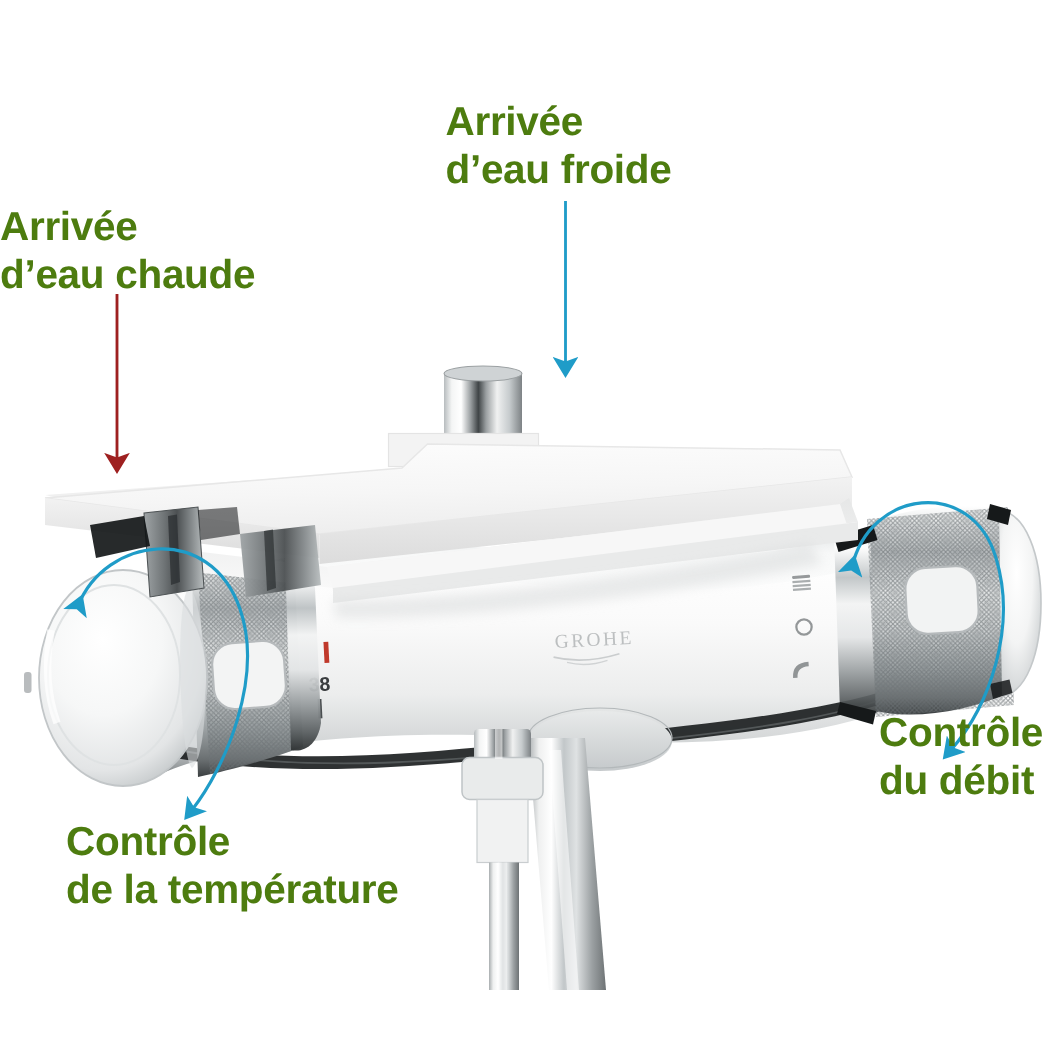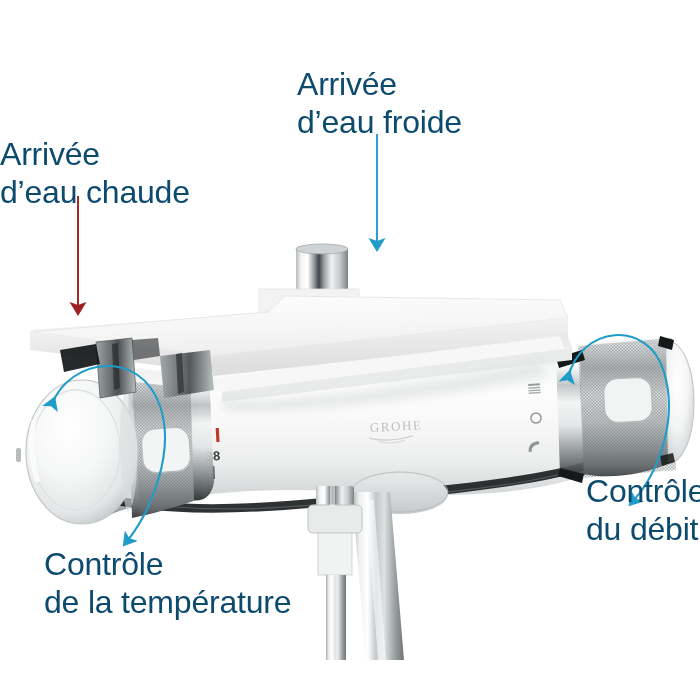--- a/index.html
+++ b/index.html
@@ -7,24 +7,24 @@
     width:700px;height:700px;
     background:#ffffff;
     font-family:"Liberation Sans", sans-serif;
     overflow:hidden;
     position:relative;
   }
   #stage{position:absolute;left:0;top:0;width:700px;height:700px;}
 
   .callout{
     position:absolute;
-    font-weight:normal;
-    font-size:32px;
+    font-weight:bold;
+    font-size:27px;
     line-height:1.18;
-    color:#0c4a6e;
+    color:#4d7c0f;
     letter-spacing:-0.2px;
     white-space:pre-line;
   }
   #label-hot{left:0px;top:136px;text-align:left;}
   #label-cold{left:297px;top:66px;text-align:left;}
   #label-temp{left:44px;top:546px;text-align:left;}
   #label-flow{left:586px;top:473px;text-align:left;}
 
   .svg-layer{position:absolute;left:0;top:0;width:700px;height:700px;}
 </style>

